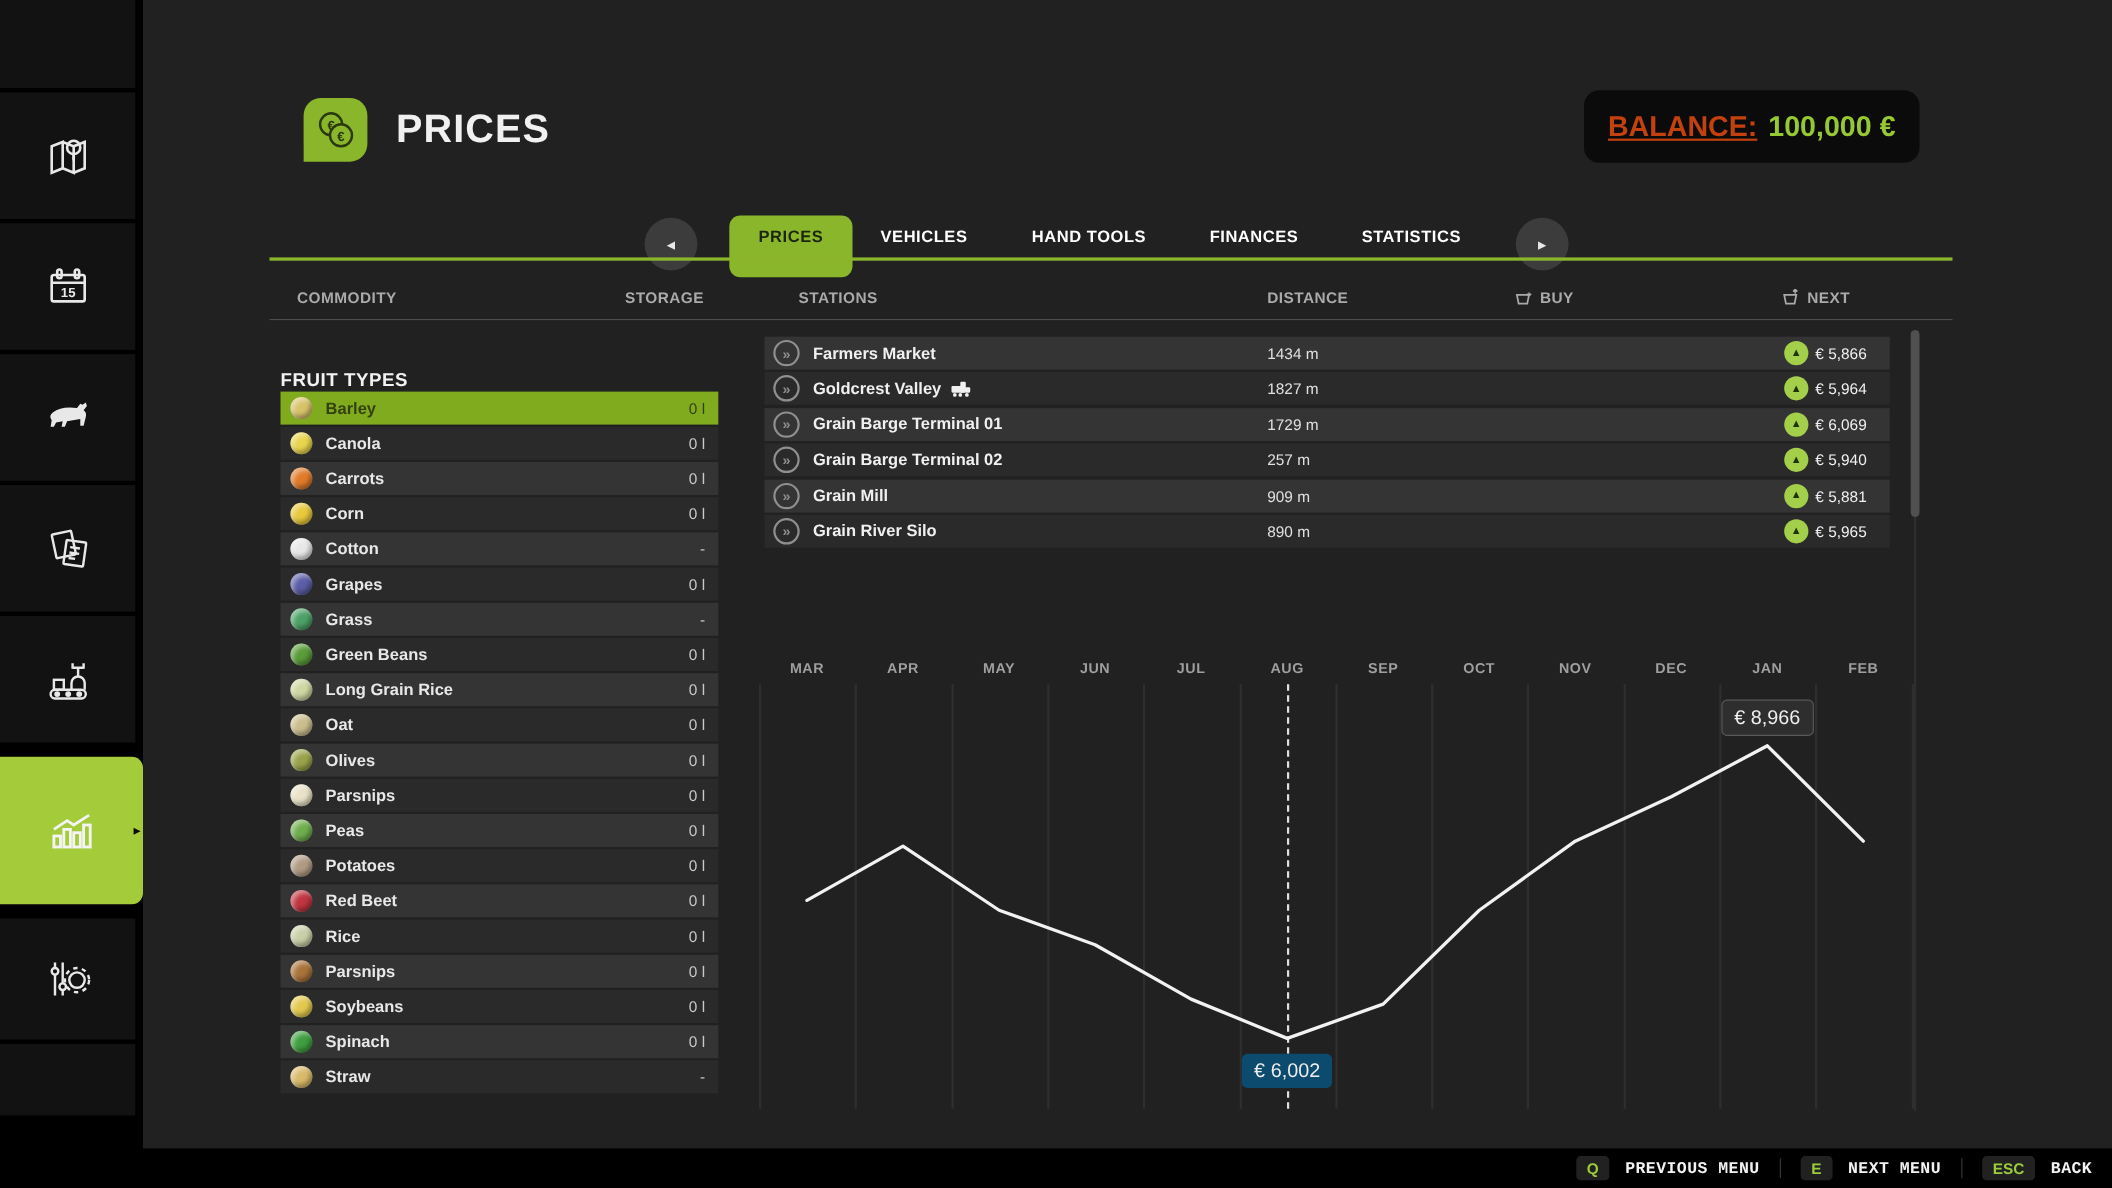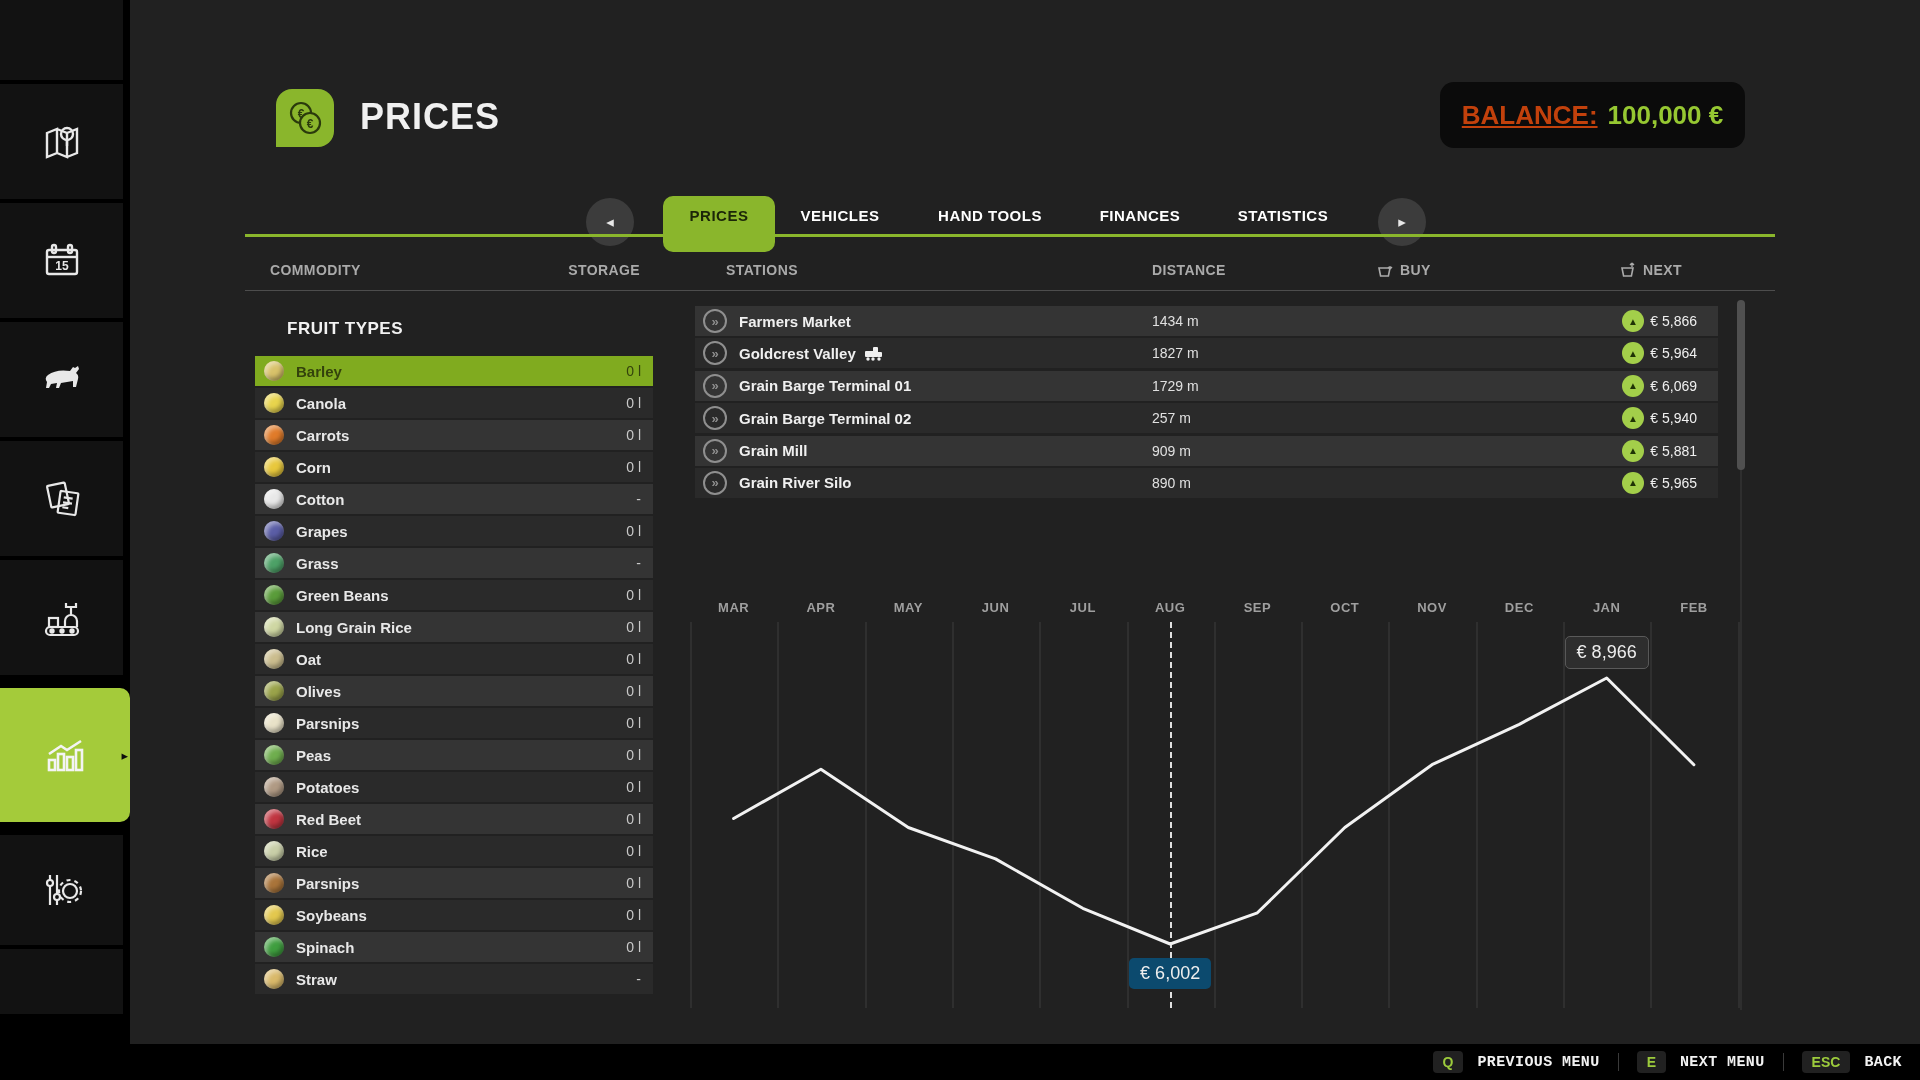--- a/index.html
+++ b/index.html
@@ -22,21 +22,21 @@
   
   .tab-circle{top:198px;width:48px;height:48px;border-radius:50%;background:#3c3c3c;display:flex;align-items:center;justify-content:center;color:#e8e8e8;font-size:15px;cursor:pointer;}
   .tab{top:207px;transform:translateX(-50%);font-size:15px;font-weight:700;color:#fff;letter-spacing:.5px;white-space:nowrap;cursor:pointer;}
   .tab-active-bg{top:196px;height:56px;background:#8ab62c;border-radius:10px;}
   .tab.active{color:#1b2608;}
   .tab-line{left:115px;top:234px;width:1530px;height:3px;background:#8ab62c;}
   
   .colhead{top:262px;font-size:14px;font-weight:700;color:#aaa;letter-spacing:.4px;display:flex;align-items:center;gap:6px;}
   .head-underline{left:115px;top:290px;width:1530px;height:1px;background:#4d4d4d;}
   
-  .group-label{left:125px;top:319px;font-size:17px;font-weight:700;color:#f2f2f2;letter-spacing:.5px;margin-left:32px;}
+  .group-label{left:125px;top:336px;font-size:17px;font-weight:700;color:#f2f2f2;letter-spacing:.5px;}
   .commods{left:125px;top:356px;width:398px;}
   .crow{position:relative;width:398px;height:30px;margin-bottom:2px;display:flex;align-items:center;cursor:pointer;}
   .crow.light{background:#343434;} .crow.dark{background:#2a2a2a;}
   .crow.sel{background:#80ab1f;}
   .crow .cicon{width:20px;height:20px;border-radius:50%;margin-left:9px;flex:none;box-shadow:inset 3px 3px 4px rgba(255,255,255,.45), inset -2px -3px 4px rgba(0,0,0,.35);}
   .crow .cname{margin-left:12px;font-size:15px;font-weight:700;color:#e8e8e8;}
   .crow .cval{position:absolute;right:12px;font-size:14px;color:#c9c9c9;}
   .crow.sel .cname,.crow.sel .cval{color:#33420c;}
   
   .stations{left:565px;top:306px;width:1023px;}

